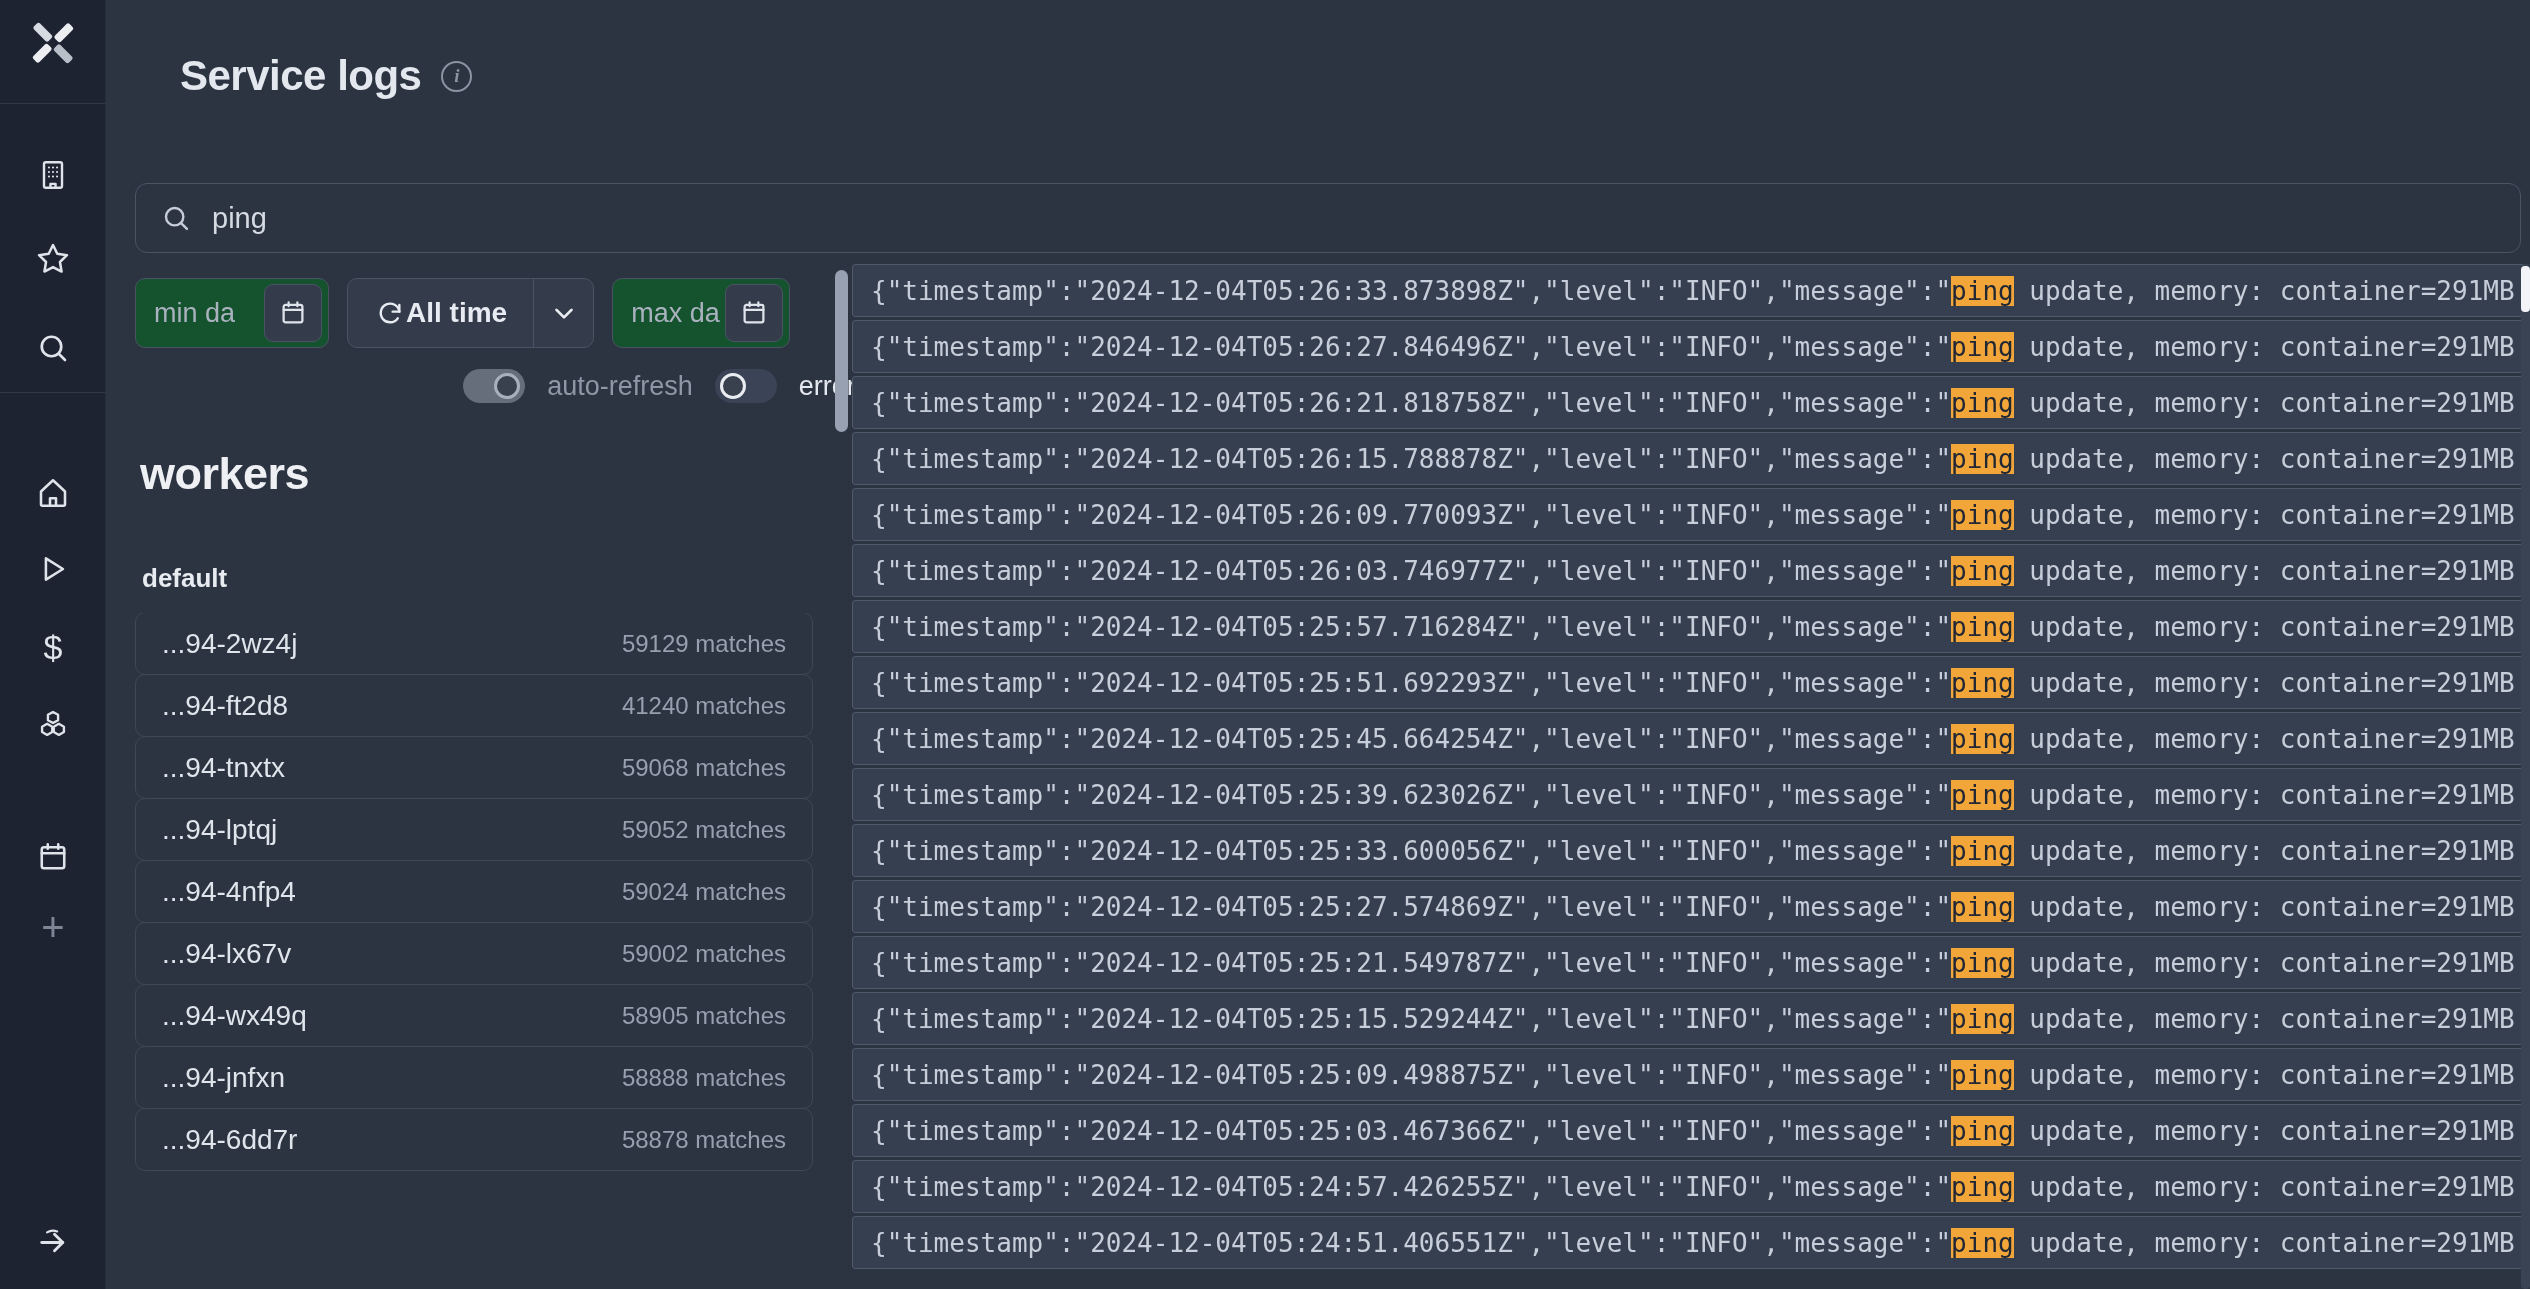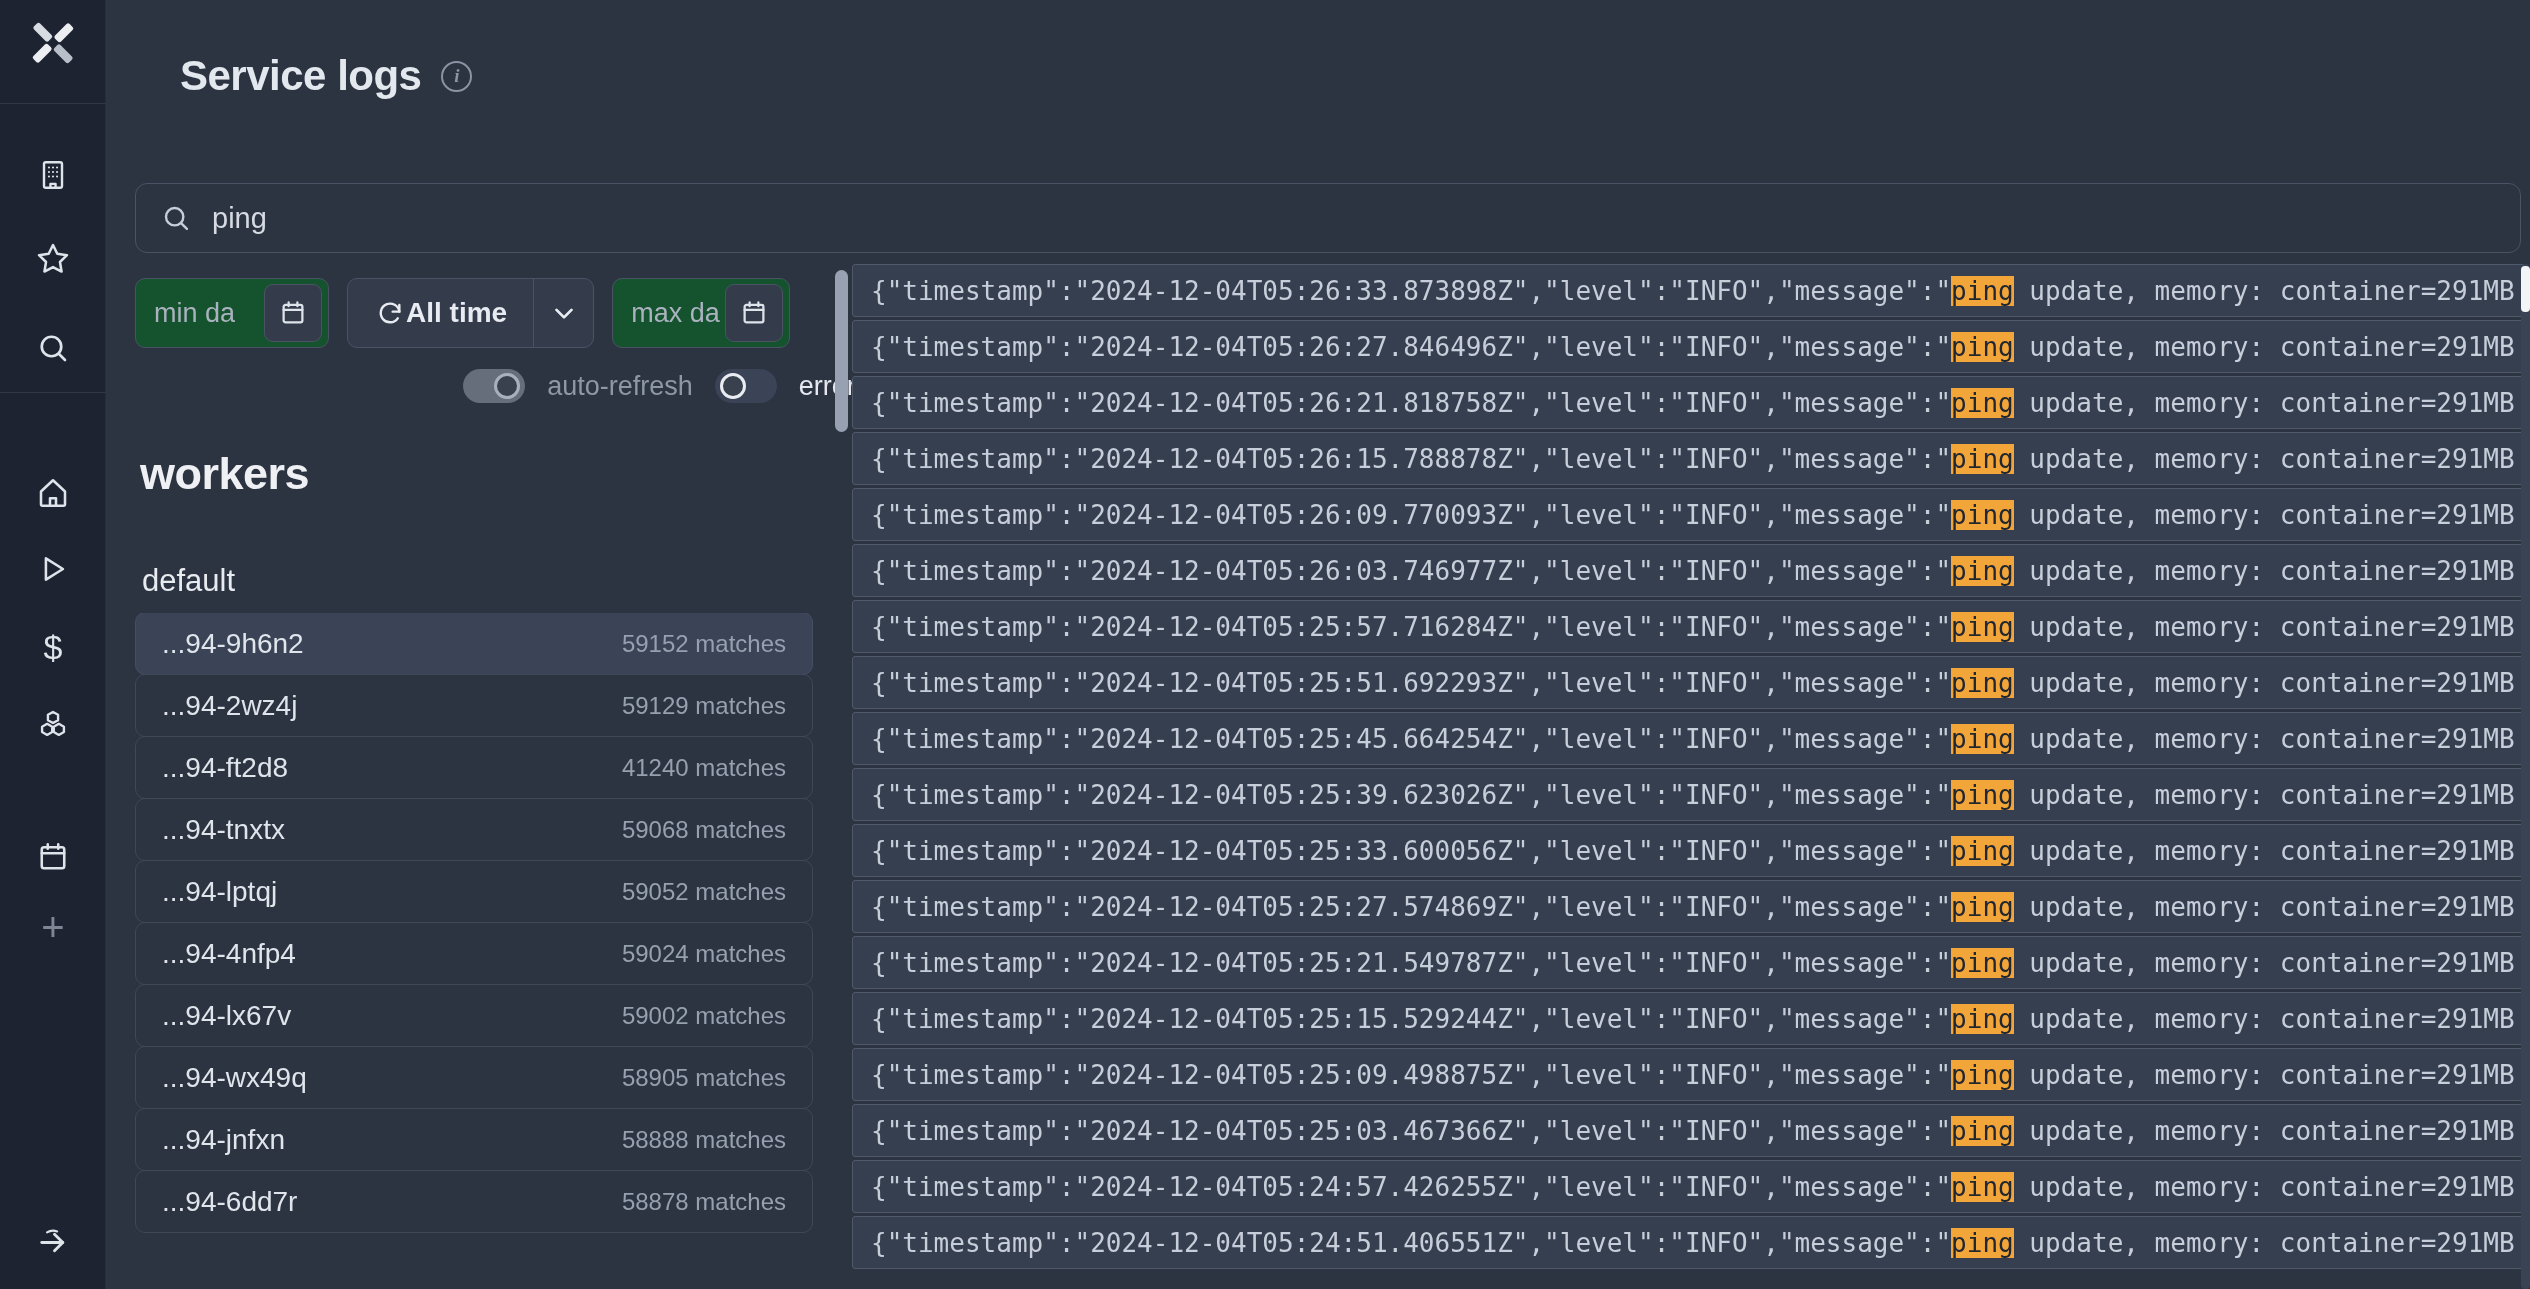--- a/index.html
+++ b/index.html
@@ -83,21 +83,21 @@
   .switch .knob { position:absolute; top:4px; width:26px; height:26px; border-radius:50%; }
   .switch.on  { background:#666e7b; }
   .switch.on .knob  { right:5px; border:3px solid #a8b0bc; background:#39414f; }
   .switch.off { background:#3b4357; }
   .switch.off .knob { left:5px;  border:3px solid #e9edf2; background:#39414f; }
   .toggle-label-muted { font-size:27px; color:#8e97a5; }
   .toggle-label-bright { font-size:27px; color:#e5e9ef; }
 
   
   .workers-heading { position:absolute; left:33px; top:448px; font-size:45px; font-weight:700; color:#eef0f4; letter-spacing:-0.5px; }
-  .group-heading   { position:absolute; left:35px; top:563px; font-size:31px; font-weight:400; color:#e8ebf0; }
+  .group-heading   { position:absolute; left:35px; top:563px; font-size:26px; font-weight:700; color:#e8ebf0; }
   .worker-list { position:absolute; left:28px; top:613px; width:678px; height:676px; overflow:hidden; }
   .worker-row {
     height:63px; border:1px solid #3e4857; border-radius:10px; margin-top:-1px;
     display:flex; align-items:center; justify-content:space-between; padding:0 26px;
     cursor:pointer;
   }
   .worker-row.selected { background:#3b4457; border-color:#454f60; }
   .worker-name { font-size:28px; color:#e0e5ec; }
   .worker-matches { font-size:24px; color:#97a0af; }
 
@@ -262,24 +262,20 @@
     <span class="switch off">
         <span class="knob"></span>
       </span>
     <span class="toggle-label-bright">errors &gt; 0</span>
   </div>
 
   <div class="workers-heading">workers</div>
   <div class="group-heading">default</div>
 
   <div class="worker-list">
-      <div class="worker-row selected">
-        <span class="worker-name">...94-9h6n2</span>
-        <span class="worker-matches">59152 matches</span>
-      </div>
       <div class="worker-row">
         <span class="worker-name">...94-2wz4j</span>
         <span class="worker-matches">59129 matches</span>
       </div>
       <div class="worker-row">
         <span class="worker-name">...94-ft2d8</span>
         <span class="worker-matches">41240 matches</span>
       </div>
       <div class="worker-row">
         <span class="worker-name">...94-tnxtx</span>

